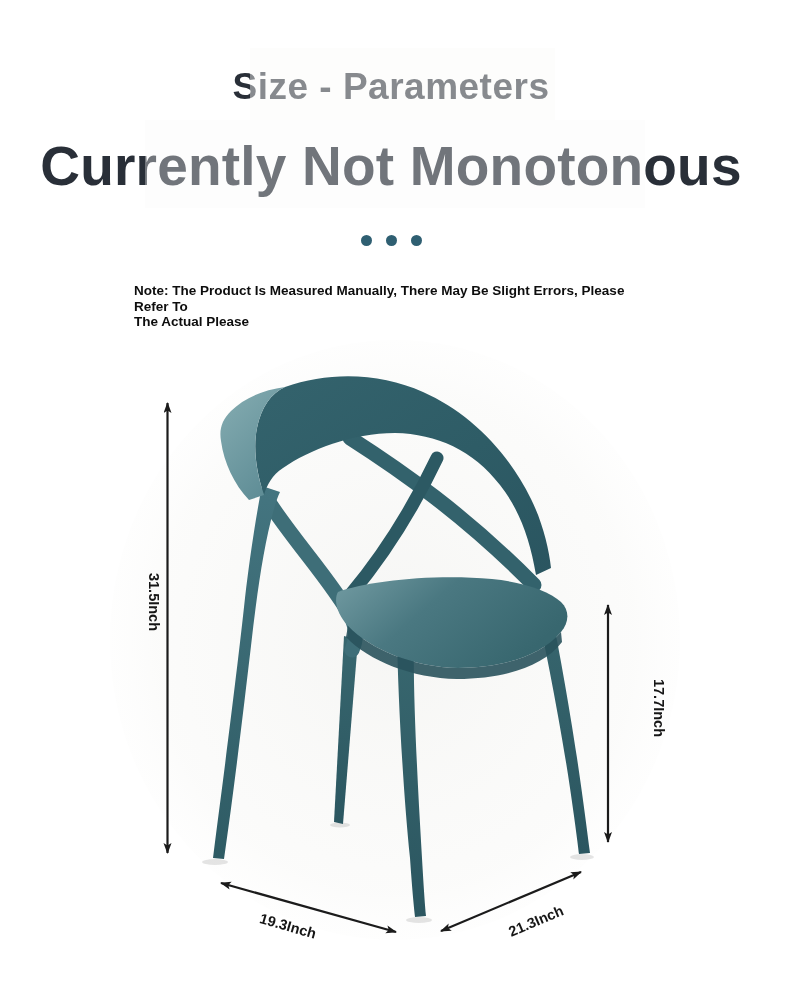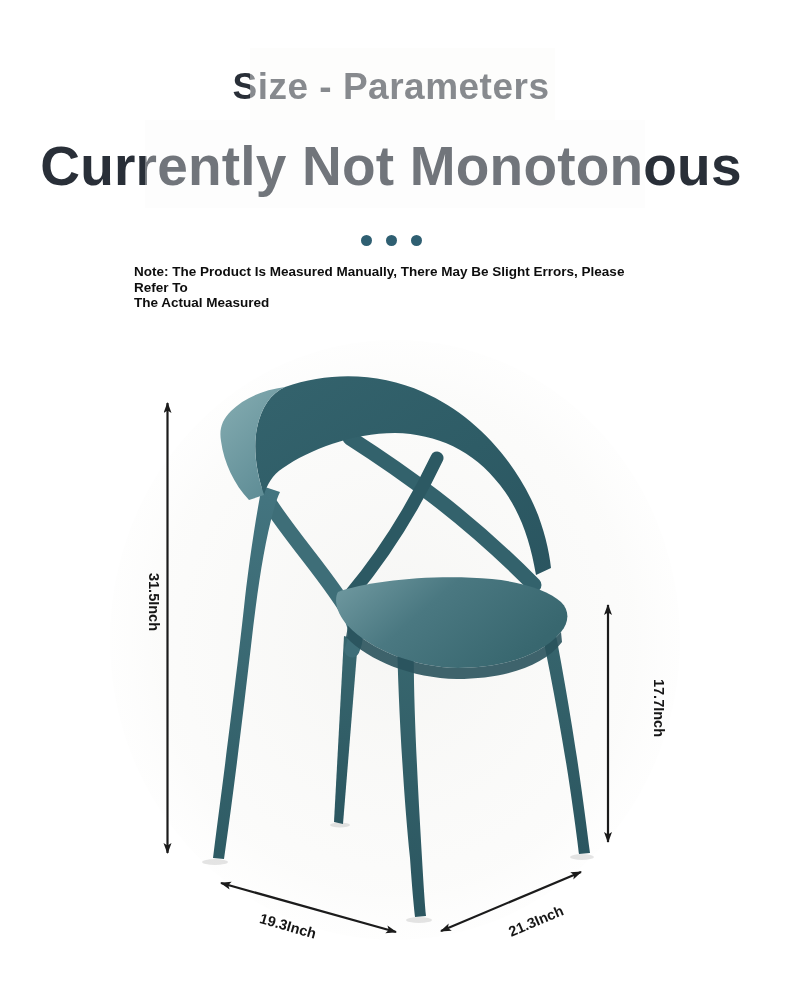--- a/index.html
+++ b/index.html
@@ -26,21 +26,21 @@
   }
   .divider-dots{
     position:absolute;top:235px;left:0;right:0;
     display:flex;justify-content:center;gap:14px;
   }
   .divider-dots .dot{
     width:11px;height:11px;border-radius:50%;
     background:#2f5f72;
   }
   .note{
-    position:absolute;left:134px;top:264px;width:520px;
+    position:absolute;left:134px;top:283px;width:520px;
     font-size:13.5px;font-weight:600;line-height:15.5px;
     color:#0d0d0d;
   }
   .chair-svg{position:absolute;left:0;top:0;width:790px;height:981px;}
   .dim-label{
     position:absolute;
     white-space:nowrap;
     font-size:14.5px;font-weight:700;color:#161616;
     transform-origin:center center;
   }
@@ -58,21 +58,21 @@
   <h2 class="page-subtitle">Currently Not Monotonous</h2>
 
   <div class="divider-dots">
     <span class="dot"></span>
     <span class="dot"></span>
     <span class="dot"></span>
   </div>
 
   <div class="note">
     <div>Note: The Product Is Measured Manually, There May Be Slight Errors, Please Refer To</div>
-    <div>The Actual Measured</div>
+    <div>The Actual Please</div>
   </div>
 
   <svg class="chair-svg" viewBox="0 0 790 981" xmlns="http://www.w3.org/2000/svg">
     <defs>
       <marker id="ah" markerWidth="12" markerHeight="9" refX="10" refY="4" orient="auto-start-reverse" markerUnits="userSpaceOnUse">
         <path d="M0,0 L11,4 L0,8 L2.5,4 Z" fill="#1b1b1b"></path>
       </marker>
       <radialGradient id="gBack" cx="50%" cy="50%" r="60%">
         <stop offset="0%" stop-color="#f5f5f3" stop-opacity="0.9"></stop>
         <stop offset="70%" stop-color="#f7f7f5" stop-opacity="0.45"></stop>

